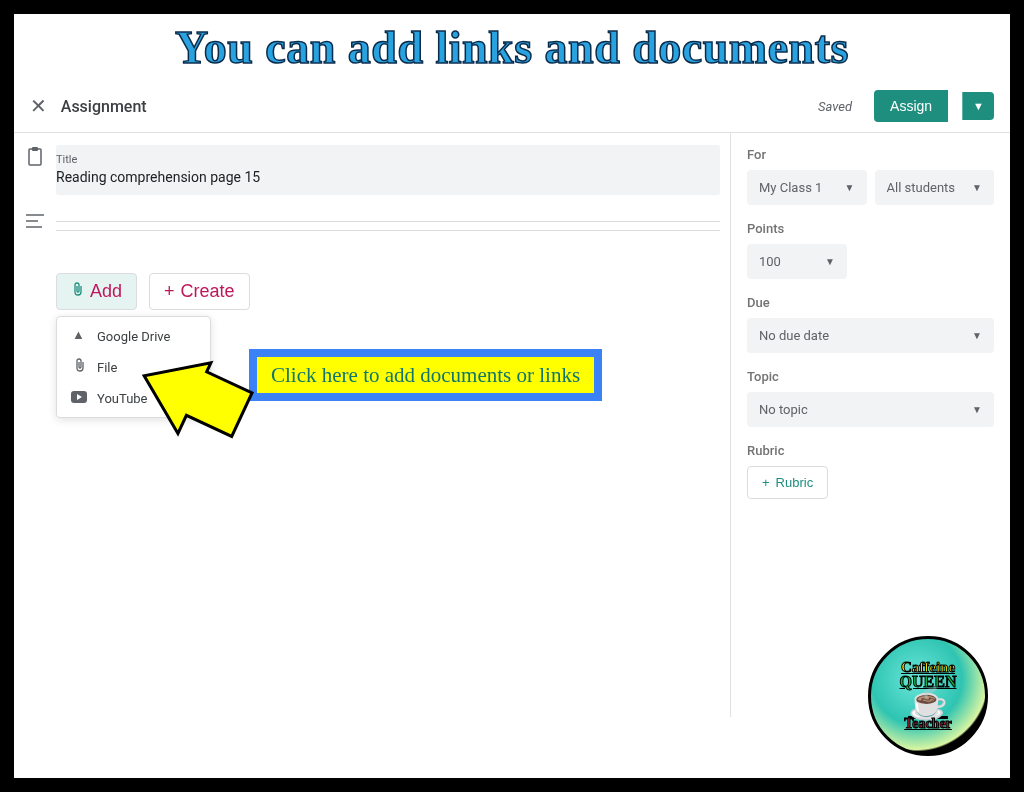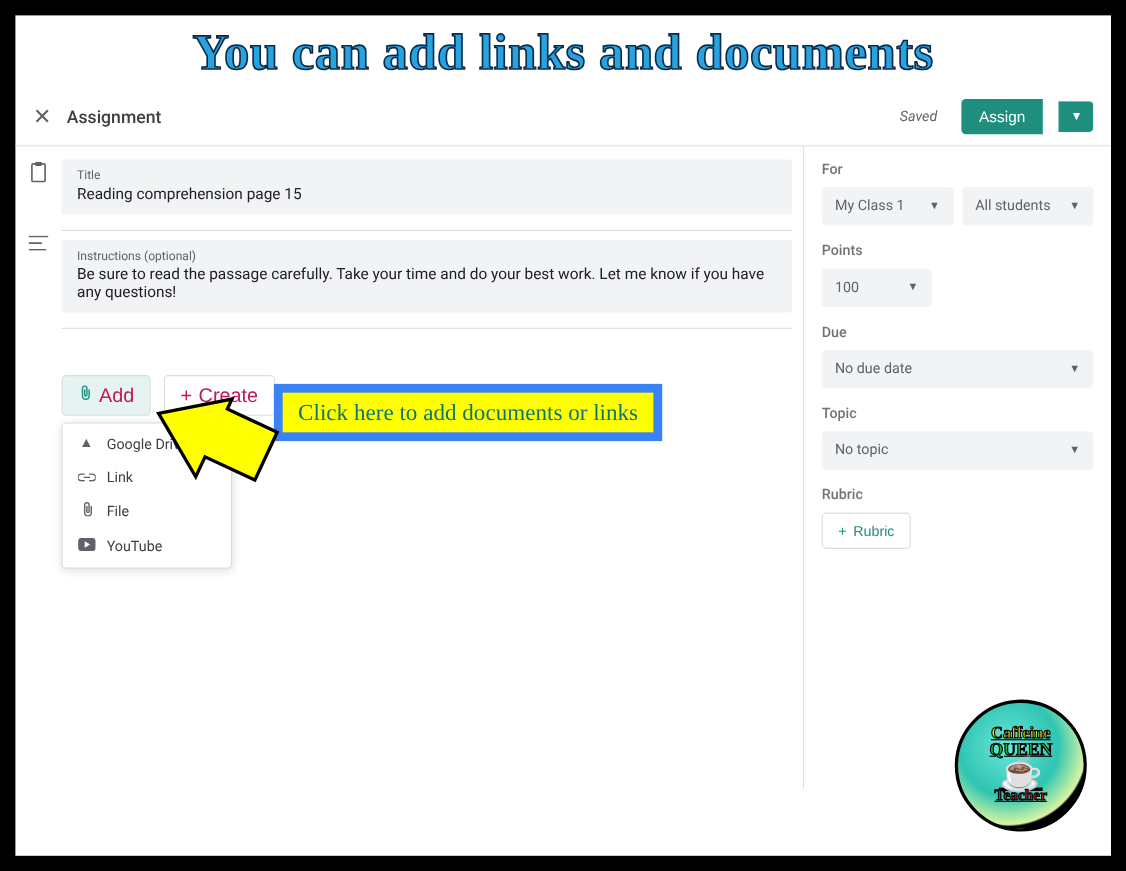--- a/index.html
+++ b/index.html
@@ -67,22 +67,22 @@
 }
 .leftcol .ic { font-size: 18px; color: #5f6368; margin-bottom: 40px; display:block; }
 .main {
   flex: 1;
   padding: 12px 10px 0 0;
   position: relative;
 }
 .card {
   background: #f1f3f4;
   border-radius: 3px;
-  padding: 8px 14px 10px;
-  margin-bottom: 14px;
+  padding: 8px 0 10px;
+  margin-bottom: 26px;
 }
 .card .lbl { font-size: 11px; color: #5f6368; margin-bottom: 3px; }
 .card .val { font-size: 14px; color: #202124; }
 .divider { border-top: 1px solid #dadce0; margin: 6px 0 8px; }
 .btnrow { display: flex; gap: 12px; margin-top: 42px; }
 .btn-out {
   display: inline-flex; align-items: center; gap: 6px;
   padding: 7px 14px;
   font-size: 18px;
   color: #be185d;
@@ -222,24 +222,20 @@
           </svg>
       </span>
     </div>
 
     <div class="main">
       <div class="card">
         <div class="lbl">Title</div>
         <div class="val">Reading comprehension page 15</div>
       </div>
       <div class="divider"></div>
-      <div class="card">
-        <div class="lbl">Instructions (optional)</div>
-        <div class="val">Be sure to read the passage carefully. Take your time and do your best work. Let me know if you have any questions!</div>
-      </div>
       <div class="divider"></div>
 
       <div class="btnrow">
         <button class="btn-out active">
           <span>
             <svg width="13" height="15" viewBox="0 0 13 15">
                 <path d="M10 4 L10 10 Q10 13 7 13 Q4 13 4 10 L4 3 Q4 1 6 1 Q8 1 8 3 L8 9 Q8 10 7 10 Q6 10 6 9 L6 4" fill="none" stroke="#1e8e7e" stroke-width="1.3"></path>
               </svg>
           </span>
           <span>Add</span>
@@ -250,28 +246,20 @@
         </button>
       </div>
 
       <div class="dropdown">
         <div class="item">
           <span class="ico"><span class="drive-ico"></span></span>
           <span>Google Drive</span>
         </div>
         <div class="item">
           <span class="ico">
-            <svg width="16" height="8" viewBox="0 0 16 8">
-                <path d="M5 4 L11 4 M6 1 L3 1 Q0 1 0 4 Q0 7 3 7 L6 7 M10 1 L13 1 Q16 1 16 4 Q16 7 13 7 L10 7" fill="none" stroke="#5f6368" stroke-width="1.3"></path>
-              </svg>
-          </span>
-          <span>Link</span>
-        </div>
-        <div class="item">
-          <span class="ico">
             <svg width="13" height="15" viewBox="0 0 13 15">
                 <path d="M10 4 L10 10 Q10 13 7 13 Q4 13 4 10 L4 3 Q4 1 6 1 Q8 1 8 3 L8 9 Q8 10 7 10 Q6 10 6 9 L6 4" fill="none" stroke="#5f6368" stroke-width="1.3"></path>
               </svg>
           </span>
           <span>File</span>
         </div>
         <div class="item">
           <span class="ico">
             <svg width="16" height="12" viewBox="0 0 16 12">
                 <rect x="0" y="0" width="16" height="12" rx="3" fill="#5f6368"></rect>

